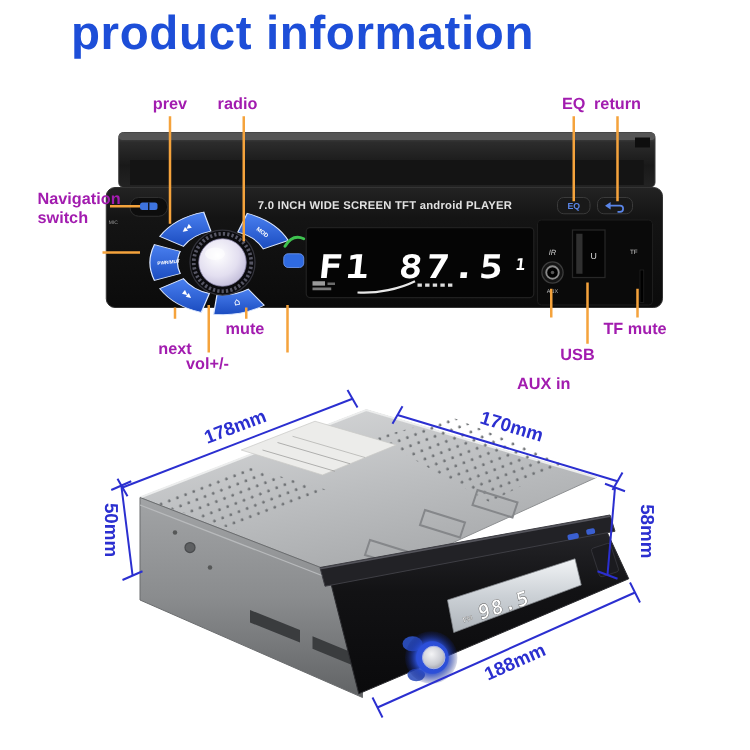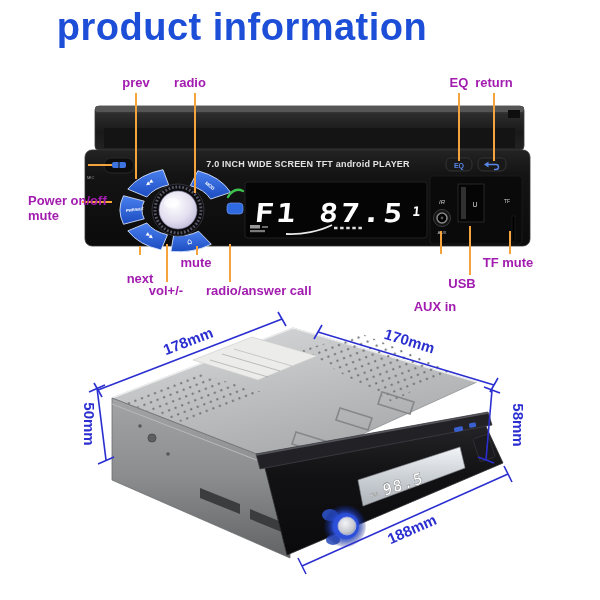--- a/index.html
+++ b/index.html
@@ -151,25 +151,24 @@
   <div class="leader v" style="left:196px;top:246px;height:9px;"></div>
   <div class="leader v" style="left:229px;top:244px;height:38px;"></div>
   <div class="leader v" style="left:440px;top:231px;height:23px;"></div>
   <div class="leader v" style="left:469px;top:226px;height:49px;"></div>
   <div class="leader v" style="left:509px;top:231px;height:23px;"></div>
 
   <div class="callout center" style="left:112px;top:76px;width:48px;">prev</div>
   <div class="callout center" style="left:164px;top:76px;width:52px;">radio</div>
   <div class="callout center" style="left:437px;top:76px;width:44px;">EQ</div>
   <div class="callout center" style="left:467px;top:76px;width:54px;">return</div>
-  <div class="callout" style="left:28px;top:194px;width:88px;">Power on/off mute</div>
+  <div class="callout" style="left:30px;top:152px;width:78px;">Navigation switch</div>
   <div class="callout center" style="left:116px;top:272px;width:48px;">next</div>
   <div class="callout center" style="left:174px;top:256px;width:44px;">mute</div>
   <div class="callout center" style="left:142px;top:284px;width:48px;">vol+/-</div>
-  <div class="callout" style="left:206px;top:284px;width:140px;">radio/answer call</div>
   <div class="callout center" style="left:412px;top:256px;width:46px;margin-top:44px;">AUX in</div>
   <div class="callout center" style="left:444px;top:277px;width:36px;text-align:center;">USB</div>
   <div class="callout center" style="left:482px;top:256px;width:52px;">TF mute</div>
 
   <svg id="iso-unit" style="left:0;top:308px;" width="600" height="292" viewBox="0 0 600 292">
     <defs>
       <linearGradient id="topGrad" x1="0" y1="0" x2="0.5" y2="1">
         <stop offset="0" stop-color="#dadbdc"></stop>
           <stop offset="0.55" stop-color="#bcbec0"></stop>
         <stop offset="1" stop-color="#a6a8aa"></stop>

